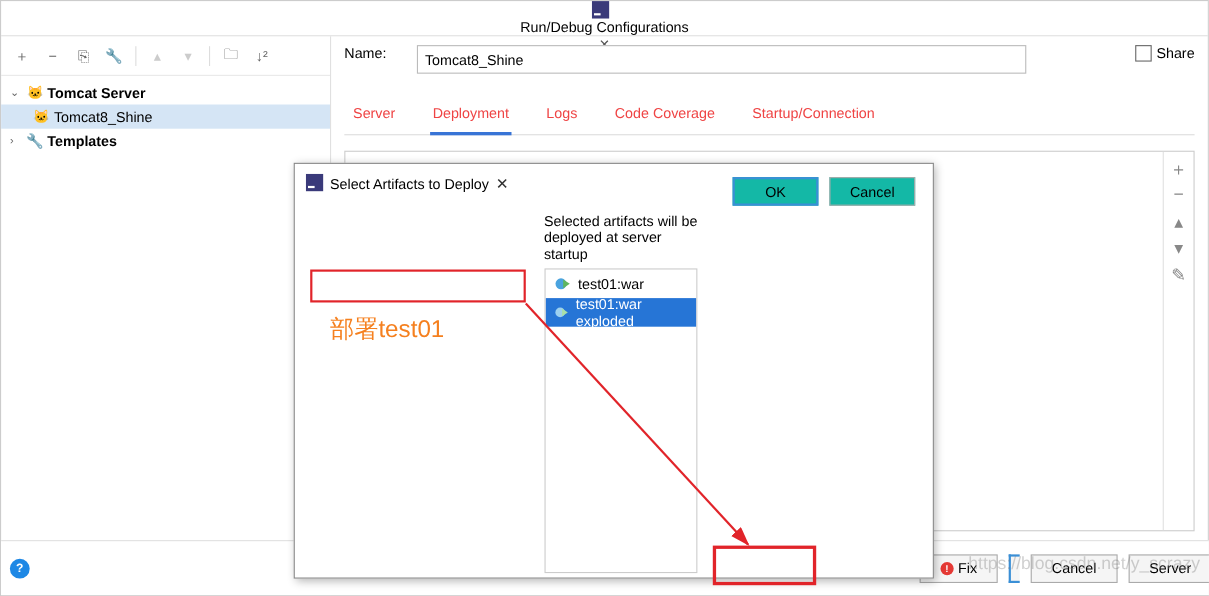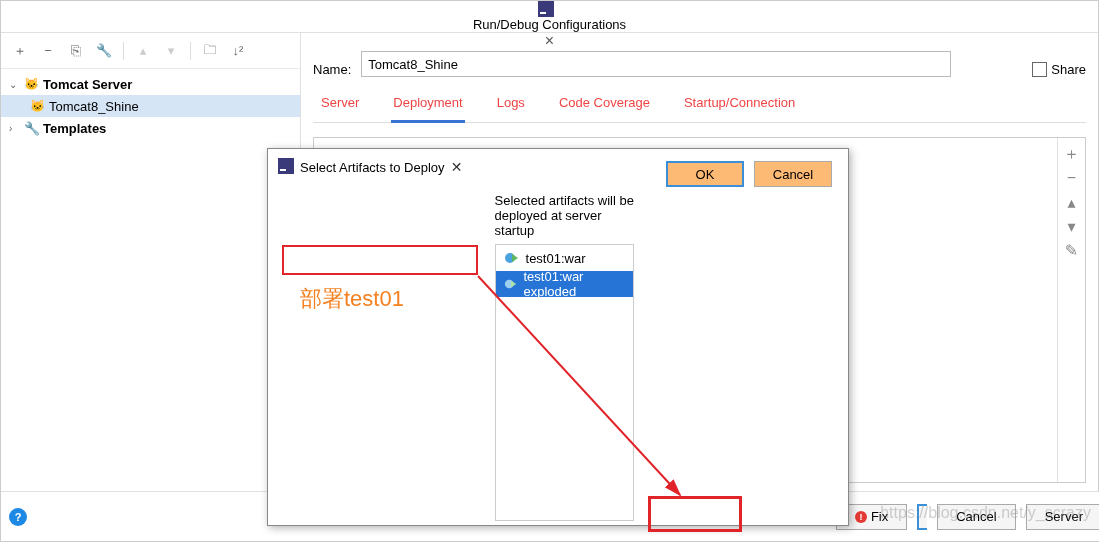--- a/index.html
+++ b/index.html
@@ -25,21 +25,21 @@
     .tree-row { display: flex; align-items: center; height: 22px; padding: 0 8px; cursor: pointer; }
     .tree-row.selected { background: #d5e5f5; }
     .tree-arrow { width: 14px; color: #666; font-size: 10px; }
     .tree-icon { width: 18px; display: flex; align-items: center; justify-content: center; }
     .tree-label { margin-left: 2px; }
     .bold { font-weight: bold; }
     .indent1 { padding-left: 28px; }
     
     
     .right-panel { flex: 1; display: flex; flex-direction: column; padding: 8px 12px 0 12px; position: relative; }
-    .name-row { display: flex; align-items: flex-end; gap: 10px; height: 36px; }
+    .name-row { display: flex; align-items: flex-start; gap: 28px; height: 36px; }
     .name-input { flex: 1; height: 26px; border: 1px solid #bbb; padding: 0 6px; }
     .share-wrap { display: flex; align-items: center; gap: 4px; margin-left: 37px; padding-left: 34px; }
     .checkbox { width: 15px; height: 15px; border: 1px solid #666; }
     
     .tabs { display: flex; gap: 30px; padding: 14px 0 0 6px; border-bottom: 1px solid #ddd; }
     .tab { padding: 4px 2px 10px 2px; cursor: pointer; color: #ef4444; }
     .tab.active { border-bottom: 3px solid #3874d6; margin-bottom: -1px; }
     
     .content-area { flex: 1; border: 1px solid #ccc; margin: 14px 0 8px 0; position: relative; background: #fff; }
     .side-buttons { position: absolute; right: 0; top: 0; width: 28px; border-left: 1px solid #e0e0e0; height: 100%; display: flex; flex-direction: column; align-items: center; padding-top: 6px; gap: 4px; }
@@ -57,21 +57,21 @@
     .dialog-title { height: 36px; display: flex; align-items: center; padding: 0 10px; }
     .dialog-title-text { flex: 1; margin-left: 6px; }
     .dialog-close { width: 24px; text-align: center; font-size: 14px; color: #333; cursor: pointer; }
     .dialog-body { flex: 1; padding: 4px 16px; display: flex; flex-direction: column; margin-top: 40px; }
     .dialog-desc { margin-bottom: 6px; }
     .list-box { flex: 1; border: 1px solid #ccc; background: #fff; overflow: hidden; }
     .list-item { height: 26px; display: flex; align-items: center; padding: 0 8px; cursor: pointer; gap: 6px; }
     .list-item.selected { background: #2675d6; color: #fff; }
     .artifact-icon { width: 16px; height: 16px; }
     .dialog-buttons { height: 50px; display: flex; align-items: center; justify-content: flex-end; gap: 10px; padding: 0 16px; }
-    .dbtn { height: 26px; width: 78px; border: 1px solid #aaa; background: #fdba74; cursor: pointer; }
+    .dbtn { height: 26px; width: 78px; border: 1px solid #aaa; background: #14b8a6; cursor: pointer; }
     
     
     .red-box-list { position: absolute; left: 282px; top: 245px; width: 196px; height: 30px; border: 2px solid #e1242a; z-index: 20; pointer-events: none; }
     .red-box-ok { position: absolute; left: 648px; top: 496px; width: 94px; height: 36px; border: 3px solid #e1242a; z-index: 20; pointer-events: none; }
     .annotation-text { position: absolute; left: 300px; top: 284px; color: #f5801f; font-size: 22px; font-family: "Microsoft YaHei", sans-serif; z-index: 20; text-shadow: 0 0 2px #fff; }
     .arrow-svg { position: absolute; left: 380px; top: 270px; z-index: 19; pointer-events: none; }
     .watermark { position: absolute; right: 8px; bottom: 20px; color: rgba(120,120,120,0.35); font-size: 16px; z-index: 30; }
     
     .tomcat-icon { font-size: 12px; }
     .wrench-icon { font-size: 13px; color: #555; }

